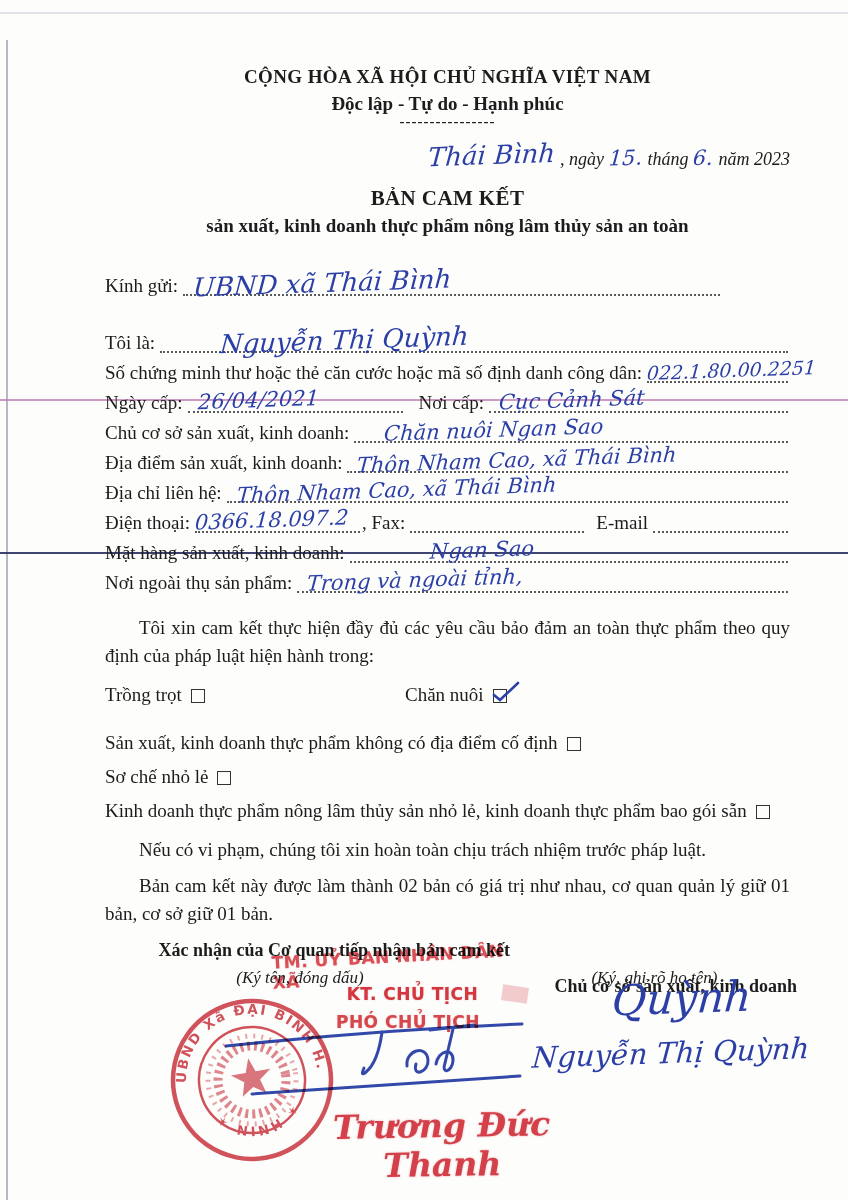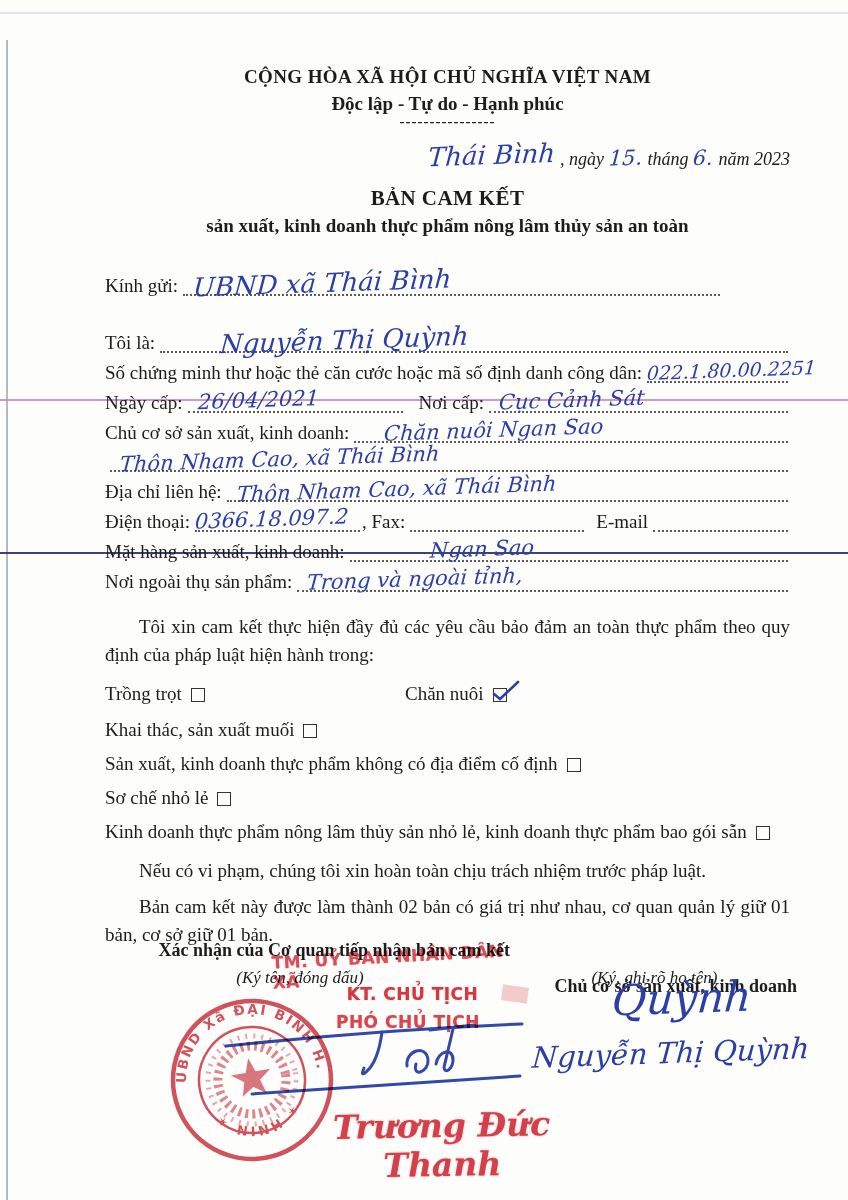--- a/index.html
+++ b/index.html
@@ -130,20 +130,21 @@
     </div>
 
     <div class="line">
       <span class="lbl">Chủ cơ sở sản xuất, kinh doanh:</span>
       <span class="dotfill">
         <span class="hw hw-md" style="left:30px;">Chăn nuôi Ngan Sao</span>
       </span>
     </div>
 
     <div class="line">
+      <span class="lbl">Địa điểm sản xuất, kinh doanh:</span>
       <span class="dotfill">
         <span class="hw hw-md">Thôn Nham Cao, xã Thái Bình</span>
       </span>
     </div>
 
     <div class="line">
       <span class="lbl">Địa chỉ liên hệ:</span>
       <span class="dotfill">
         <span class="hw hw-md">Thôn Nham Cao, xã Thái Bình</span>
       </span>
@@ -185,24 +186,20 @@
         <div class="cbcell2">
           <span>Chăn nuôi</span>
           <span class="box">
             <svg class="tick" width="30" height="26" viewBox="0 0 30 26">
               <polyline points="3,17 9,22 27,5" fill="none" stroke="#2b3fa6" stroke-width="2.6" stroke-linecap="round"></polyline>
             </svg>
           </span>
         </div>
       </div>
       <div class="cbrow">
-        <div class="cbcell2">
-          <span>Khai thác, sản xuất muối</span>
-          <span class="box"></span>
-        </div>
       </div>
       <div class="cbline">
         <span>Sản xuất, kinh doanh thực phẩm không có địa điểm cố định</span>
         <span class="box"></span>
       </div>
       <div class="cbline">
         <span>Sơ chế nhỏ lẻ</span>
         <span class="box"></span>
       </div>
       <div class="cbline">

